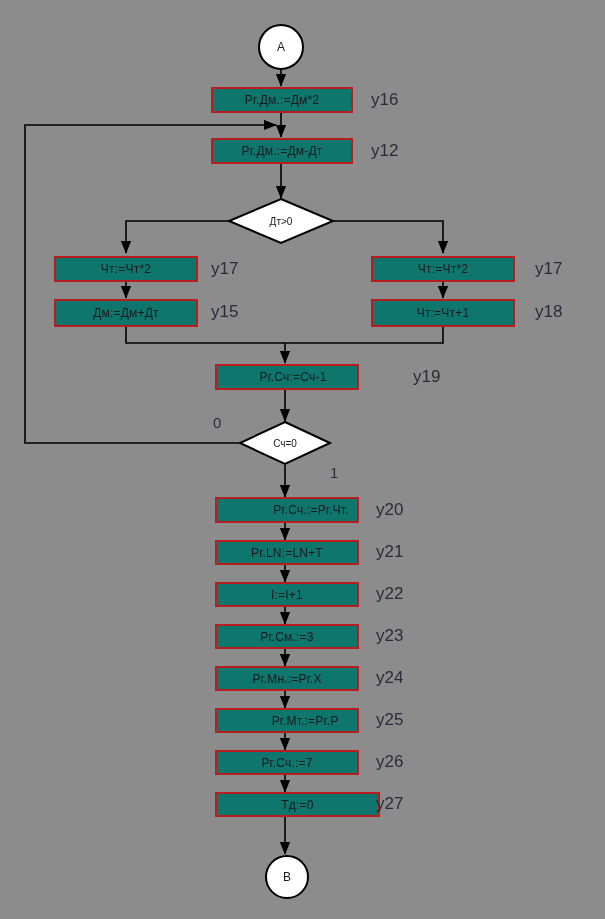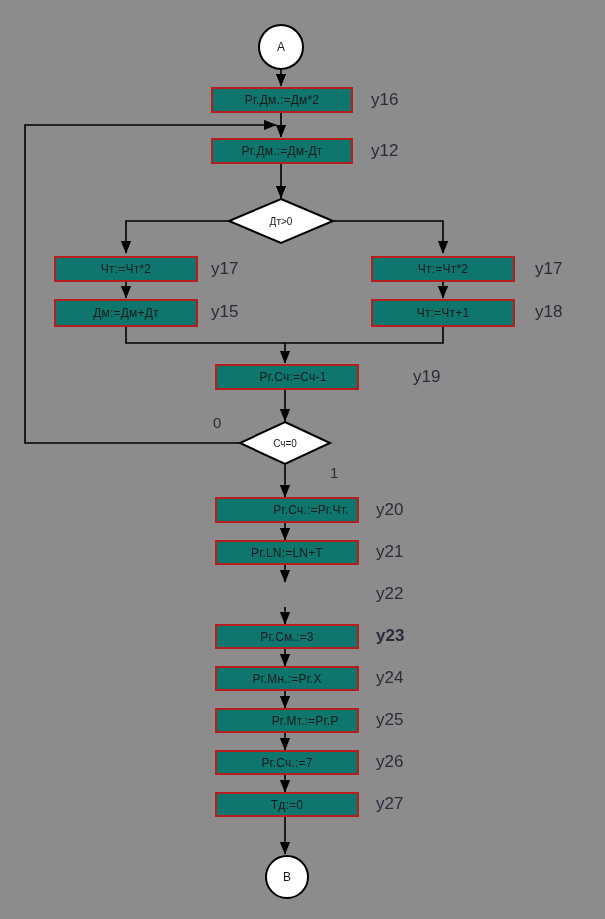--- a/index.html
+++ b/index.html
@@ -197,40 +197,43 @@
   <div class="node" style="left:215px; top:497px; width:144px; height:26px;padding-left:48px;">
     <span>Рг.Сч.:=Рг.Чт.</span>
   </div>
   <div class="ylabel" style="left:376px; top:500px;">y20</div>
 
   <div class="node" style="left:215px; top:540px; width:144px; height:25px;justify-content:center;">
     <span>Pг.LN:=LN+T</span>
   </div>
   <div class="ylabel" style="left:376px; top:542px;">y21</div>
 
+  <div class="node" style="left:215px; top:582px; width:144px; height:25px;">
+    <span>I:=I+1</span>
+  </div>
   <div class="ylabel" style="left:376px; top:584px;">y22</div>
 
   <div class="node" style="left:215px; top:624px; width:144px; height:25px;">
     <span>Рг.См.:=3</span>
   </div>
-  <div class="ylabel" style="left:376px; top:626px;font-weight:bold;">y23</div>
+  <div class="ylabel" style="left:376px; top:626px;">y23</div>
 
   <div class="node" style="left:215px; top:666px; width:144px; height:25px;">
     <span>Рг.Мн.:=Рг.Х</span>
   </div>
   <div class="ylabel" style="left:376px; top:668px;">y24</div>
 
   <div class="node" style="left:215px; top:708px; width:144px; height:25px;padding-left:36px;">
     <span>Рг.Мт.:=Рг.Р</span>
   </div>
   <div class="ylabel" style="left:376px; top:710px;">y25</div>
 
   <div class="node" style="left:215px; top:750px; width:144px; height:25px;">
     <span>Рг.Сч.:=7</span>
   </div>
   <div class="ylabel" style="left:376px; top:752px;">y26</div>
 
-  <div class="node" style="left:215px; top:792px; width:144px; height:25px;">
+  <div class="node" style="left:215px; top:792px; width:165px; height:25px;">
     <span>Тд:=0</span>
   </div>
   <div class="ylabel" style="left:376px; top:794px;">y27</div>
 
 </div>
 
 </body></html>

